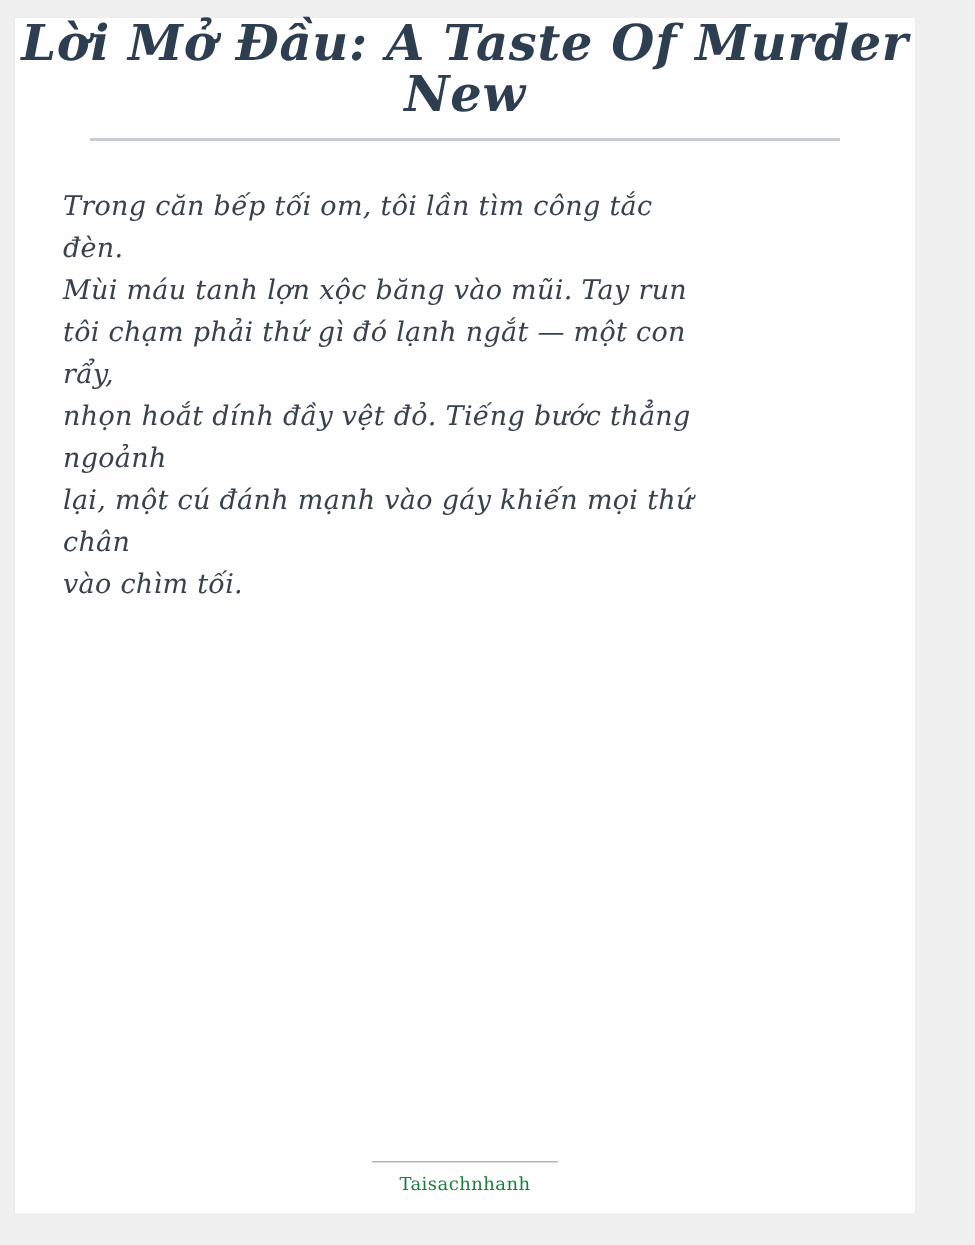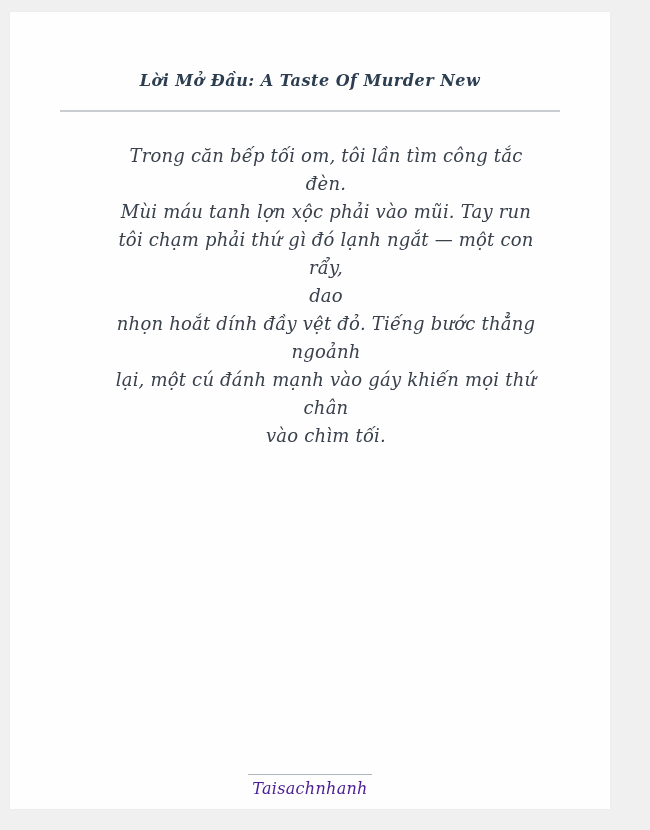--- a/index.html
+++ b/index.html
@@ -14,87 +14,83 @@
   .doc-page {
     position: absolute;
     left: 10px;
     top: 12px;
     width: 600px;
     height: 797px;
     background: #fefefe;
     box-shadow: 0 0 2px rgba(0,0,0,0.04);
   }
   .chapter-title {
-    padding-top: 52px;
     text-align: center;
     font-style: italic;
     font-weight: bold;
-    font-size: 16px;
+    font-size: 33px;
     line-height: 34px;
     color: #2c3e50;
     letter-spacing: 0.5px;
   }
   .title-divider {
     width: 500px;
     margin: 12px auto 0 auto;
     border: none;
     border-top: 2px solid #c9cdd1;
     height: 0;
   }
   .body-text {
     margin: 30px 0 0 32px;
     font-style: italic;
     font-size: 18px;
     line-height: 28px;
     color: #39414d;
     letter-spacing: 0.2px;
-    text-align: center;
   }
   .body-line {
     white-space: nowrap;
   }
   .page-footer {
     position: absolute;
     bottom: 9px;
     left: 0;
     width: 100%;
     text-align: center;
   }
   .footer-divider {
     width: 124px;
     margin: 0 auto 3px auto;
     border: none;
     border-top: 1px solid #aeb7be;
     height: 0;
   }
   .footer-brand {
-    font-style: italic;
-    font-size: 16px;
+    font-size: 12px;
     line-height: 22px;
-    color: #4c1d95;
+    color: #15803d;
     letter-spacing: 0.3px;
   }
 </style>
 </head>
 <body>
 
 <div>
   <div class="doc-page">
 
     <div class="chapter-title">Lời Mở Đầu: A Taste Of Murder New</div>
 
     <hr class="title-divider">
 
     <div class="body-text">
       <div class="body-line">Trong căn bếp tối om, tôi lần tìm công tắc</div>
       <div class="body-line">đèn.</div>
-      <div class="body-line">Mùi máu tanh lợn xộc phải vào mũi. Tay run</div>
+      <div class="body-line">Mùi máu tanh lợn xộc băng vào mũi. Tay run</div>
       <div class="body-line">tôi chạm phải thứ gì đó lạnh ngắt — một con</div>
       <div class="body-line">rẩy,</div>
-      <div class="body-line">dao</div>
       <div class="body-line">nhọn hoắt dính đầy vệt đỏ. Tiếng bước thẳng</div>
       <div class="body-line">ngoảnh</div>
       <div class="body-line">lại, một cú đánh mạnh vào gáy khiến mọi thứ</div>
       <div class="body-line">chân</div>
       <div class="body-line">vào chìm tối.</div>
     </div>
 
     <div class="page-footer">
       <hr class="footer-divider">
       <div class="footer-brand">Taisachnhanh</div>

